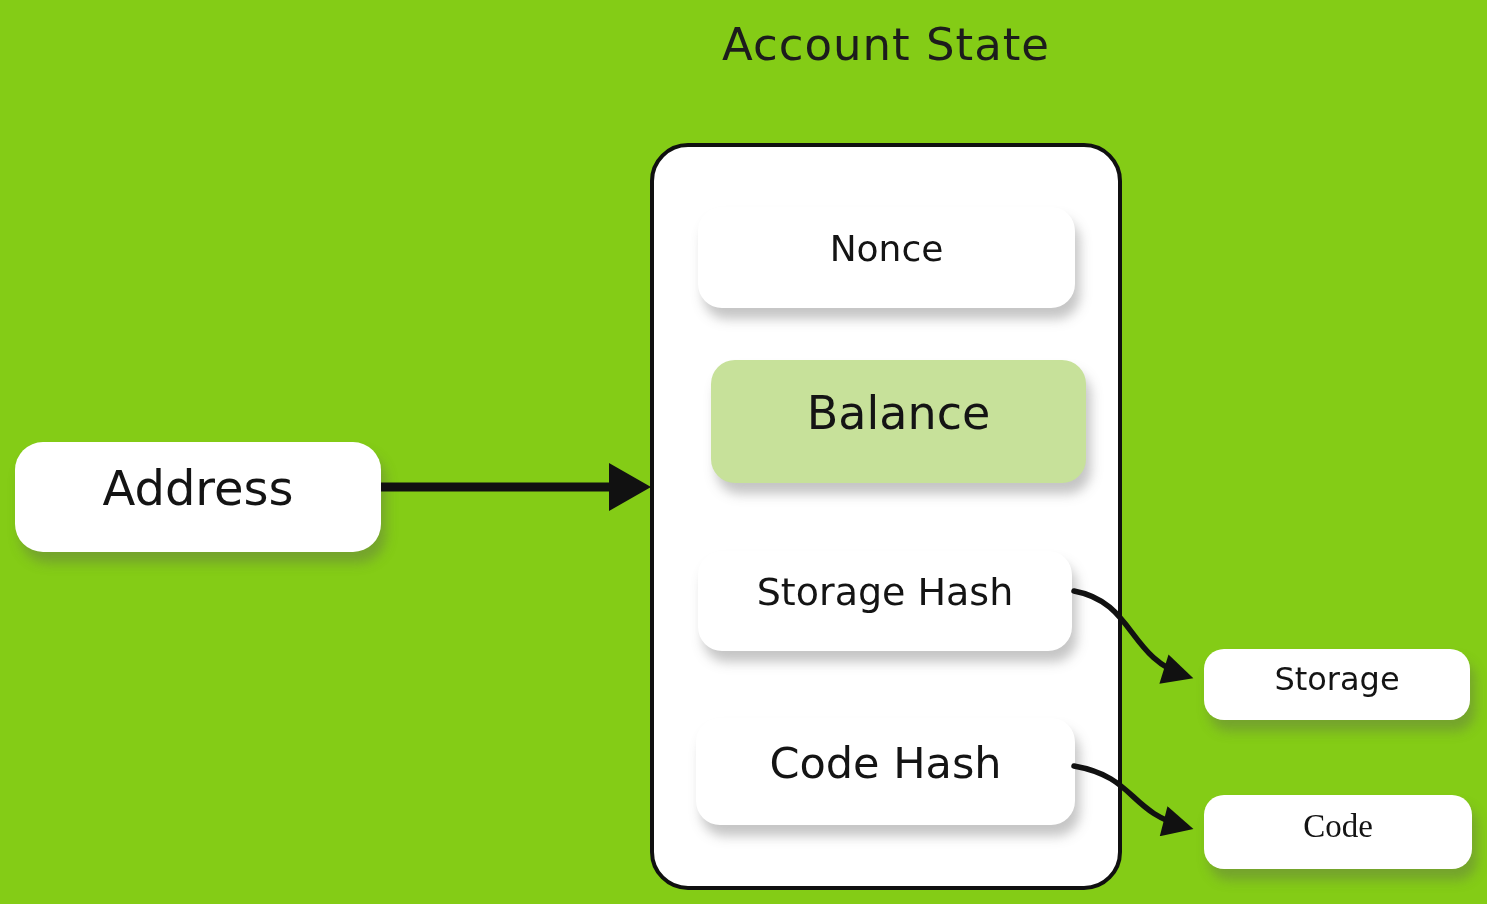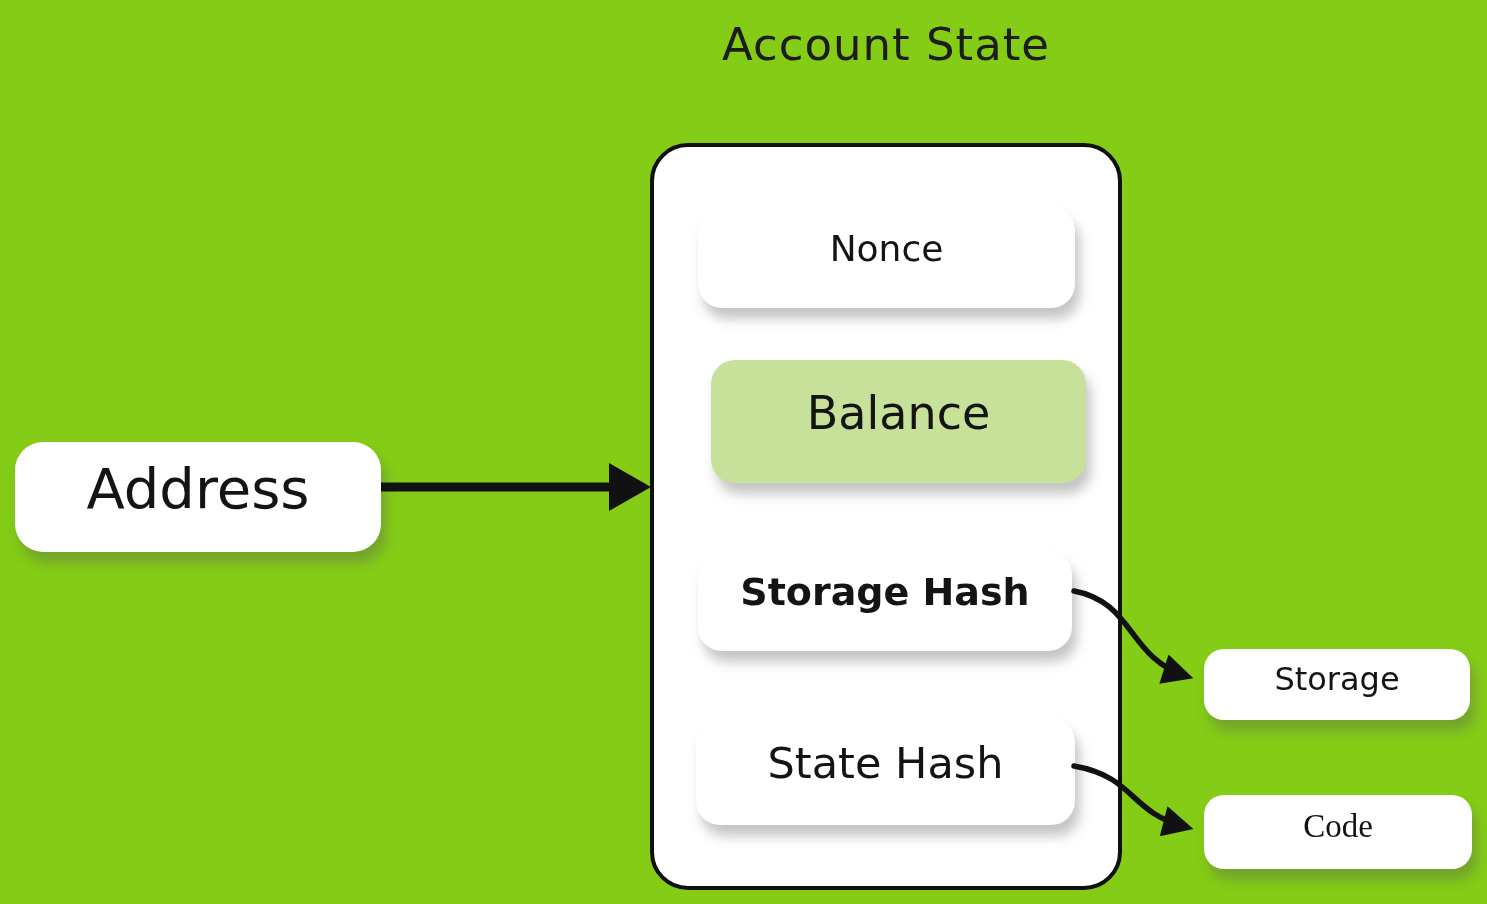--- a/index.html
+++ b/index.html
@@ -44,23 +44,23 @@
     background: #ffffff;
     border-radius: 24px;
     box-shadow: 5px 11px 12px rgba(90, 90, 90, 0.35);
     font-size: 40px;
     color: #141414;
   }
   .node .lbl { padding-bottom: 18px; }
   .node-nonce    { left: 698px; top: 207px; width: 377px; height: 101px; font-size: 36px; }
   .node-balance  { left: 700px; top: 360px; width: 375px; height: 123px; margin-left: 11px; }
   .node-balance  { font-size: 46px; }
-  .node-storage-hash { left: 698px; top: 551px; width: 374px; height: 100px; font-size: 38px; font-weight: bold; }
+  .node-storage-hash { left: 698px; top: 551px; width: 374px; height: 100px; font-size: 38px; }
   .node-code-hash    { left: 696px; top: 718px; width: 379px; height: 107px; font-size: 43px; }
-  .node-address  { left: 15px;  top: 442px; width: 366px; height: 110px; border-radius: 28px; font-size: 56px; }
+  .node-address  { left: 15px;  top: 442px; width: 366px; height: 110px; border-radius: 28px; font-size: 48px; }
   .node-storage  { left: 1204px; top: 649px; width: 266px; height: 71px; border-radius: 20px; font-size: 32px; }
   .node-storage .lbl { padding-bottom: 12px; }
   .node-code     { left: 1204px; top: 795px; width: 268px; height: 74px; border-radius: 20px; font-size: 33px; font-family: Liberation Serif, serif; }
   .node-code .lbl { padding-bottom: 12px; }
   .arrow-layer {
     position: absolute;
     left: 0; top: 0;
     width: 1487px;
     height: 904px;
     pointer-events: none;
@@ -81,21 +81,21 @@
 
   <div class="node node-balance" style="background: rgb(199, 225, 154);">
     <span class="lbl">Balance</span>
   </div>
 
   <div class="node node-storage-hash">
     <span class="lbl">Storage Hash</span>
   </div>
 
   <div class="node node-code-hash">
-    <span class="lbl">State Hash</span>
+    <span class="lbl">Code Hash</span>
   </div>
 
   <div class="node node-address">
     <span class="lbl">Address</span>
   </div>
 
   <div class="node node-storage">
     <span class="lbl">Storage</span>
   </div>
 

